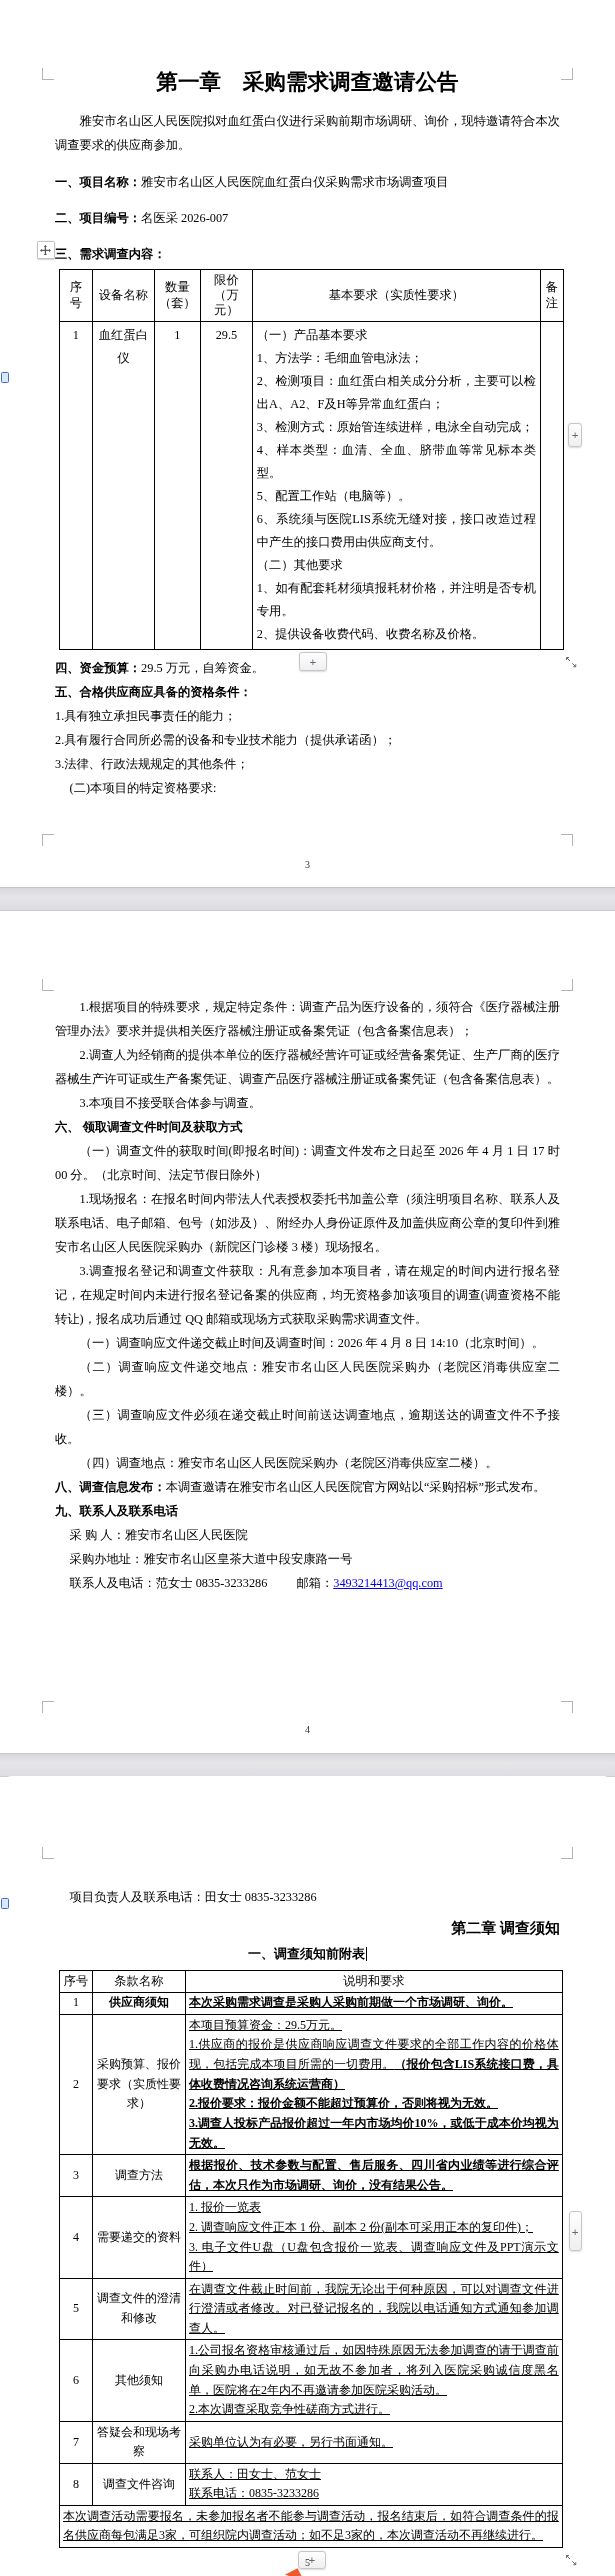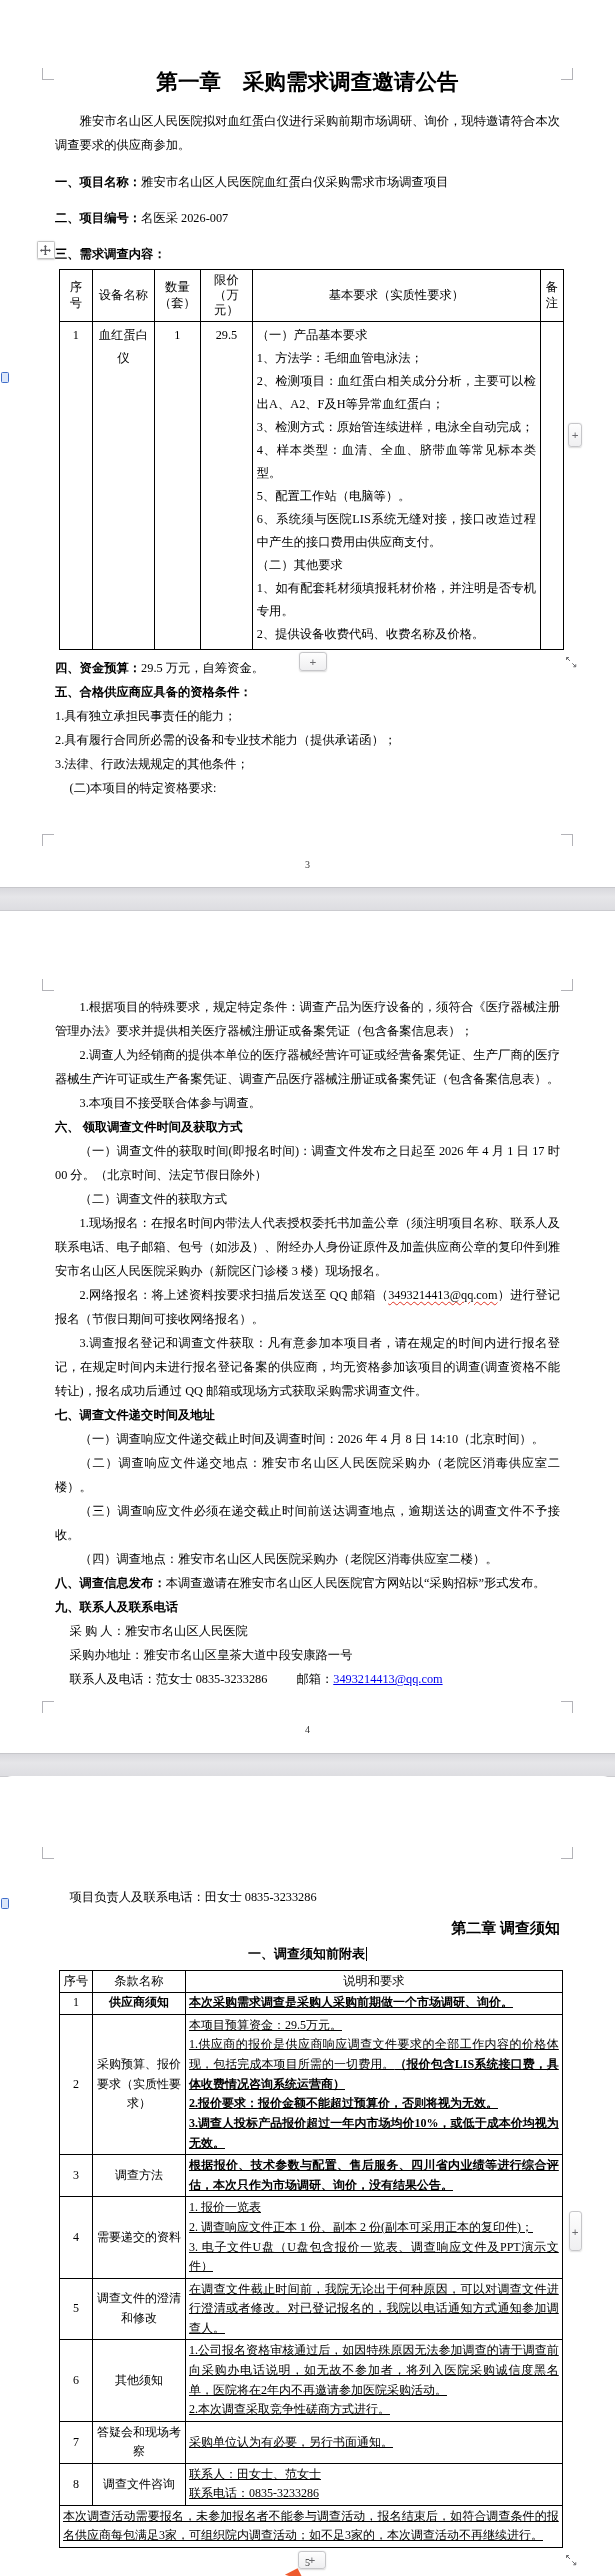--- a/index.html
+++ b/index.html
@@ -190,25 +190,22 @@
     <div class="mark tr"></div>
     <div class="mark bl"></div>
     <div class="mark br"></div>
 
     <div class="content">
       <p class="ind1">1.根据项目的特殊要求，规定特定条件：调查产品为医疗设备的，须符合《医疗器械注册管理办法》要求并提供相关医疗器械注册证或备案凭证（包含备案信息表）；</p>
       <p class="ind1">2.调查人为经销商的提供本单位的医疗器械经营许可证或经营备案凭证、生产厂商的医疗器械生产许可证或生产备案凭证、调查产品医疗器械注册证或备案凭证（包含备案信息表）。</p>
       <p class="ind1">3.本项目不接受联合体参与调查。</p>
       <p><b>六、 领取调查文件时间及获取方式</b></p>
       <p class="ind1">（一）调查文件的获取时间(即报名时间)：调查文件发布之日起至 2026 年 4 月 1 日 17 时 00 分。（北京时间、法定节假日除外）</p>
-      <p class="ind1">（二）调查文件的获取方式</p>
       <p class="ind1">1.现场报名：在报名时间内带法人代表授权委托书加盖公章（须注明项目名称、联系人及联系电话、电子邮箱、包号（如涉及）、附经办人身份证原件及加盖供应商公章的复印件到雅安市名山区人民医院采购办（新院区门诊楼 3 楼）现场报名。</p>
-      <p class="ind1"><span>2.网络报名：将上述资料按要求扫描后发送至 QQ 邮箱（</span><span class="squig">3493214413@qq.com</span><span>）进行登记报名（节假日期间可接收网络报名）。</span></p>
       <p class="ind1">3.调查报名登记和调查文件获取：凡有意参加本项目者，请在规定的时间内进行报名登记，在规定时间内未进行报名登记备案的供应商，均无资格参加该项目的调查(调查资格不能转让)，报名成功后通过 QQ 邮箱或现场方式获取采购需求调查文件。</p>
-      <p><b>七、调查文件递交时间及地址</b></p>
       <p class="ind1">（一）调查响应文件递交截止时间及调查时间：2026 年 4 月 8 日 14:10（北京时间）。</p>
       <p class="ind1">（二）调查响应文件递交地点：雅安市名山区人民医院采购办（老院区消毒供应室二楼）。</p>
       <p class="ind1">（三）调查响应文件必须在递交截止时间前送达调查地点，逾期送达的调查文件不予接收。</p>
       <p class="ind1">（四）调查地点：雅安市名山区人民医院采购办（老院区消毒供应室二楼）。</p>
       <p><b>八、调查信息发布：</b><span>本调查邀请在雅安市名山区人民医院官方网站以“采购招标”形式发布。</span></p>
       <p><b>九、联系人及联系电话</b></p>
       <p class="lead-sm">采 购 人：雅安市名山区人民医院</p>
       <p class="lead-sm">采购办地址：雅安市名山区皇茶大道中段安康路一号</p>
       <p class="lead-sm"><span>联系人及电话：范女士  0835-3233286</span><span class="mail-label">邮箱：</span><a class="link">3493214413@qq.com</a></p>
     </div>

